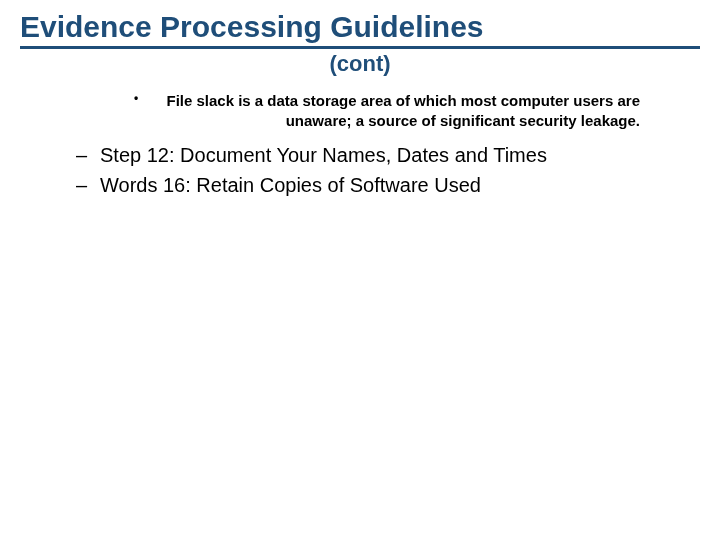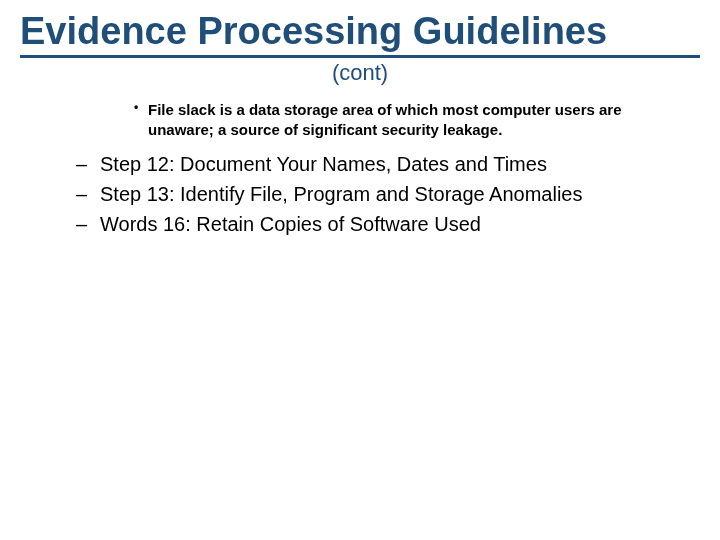--- a/index.html
+++ b/index.html
@@ -9,31 +9,31 @@
     }
     body {
       width: 720px;
       height: 540px;
       background: #ffffff;
       font-family: Arial, Helvetica, sans-serif;
       color: #000000;
       padding: 10px 20px 20px 20px;
     }
     .title {
-      font-size: 38px;
+      font-size: 30px;
       font-weight: bold;
       color: #1f4e79;
       text-align: left;
       border-bottom: 3px solid #1f4e79;
       padding-bottom: 2px;
       margin-bottom: 2px;
     }
     .subtitle {
       font-size: 22px;
-      font-weight: normal;
+      font-weight: bold;
       color: #1f4e79;
       text-align: center;
       margin-bottom: 14px;
     }
     .steps {
       padding-left: 56px;
     }
     .step {
       font-size: 20px;
       color: #000000;
@@ -45,20 +45,21 @@
     .step::before {
       content: "–";
       position: absolute;
       left: 0;
       top: 0;
     }
     .sublist {
       padding-left: 58px;
       margin-top: 6px;
       margin-bottom: 12px;
+      text-align: right;
     }
     .subitem {
       font-size: 15px;
       font-weight: bold;
       color: #000000;
       line-height: 1.3;
       position: relative;
       padding-left: 14px;
       padding-right: 60px;
     }
@@ -74,15 +75,14 @@
 <body>
 
 <div class="title">Evidence Processing Guidelines</div>
 <div class="subtitle">(cont)</div>
 
 <div class="steps">
   <div class="sublist">
     <div class="subitem">File slack is a data storage area of which most computer users are unaware; a source of significant security leakage.</div>
   </div>
   <div class="step">Step 12: Document Your Names, Dates and Times</div>
-  <div class="step">Step 13: Identify File, Program and Storage Anomalies</div>
   <div class="step">Words 16: Retain Copies of Software Used</div>
 </div>
 
 </body></html>

